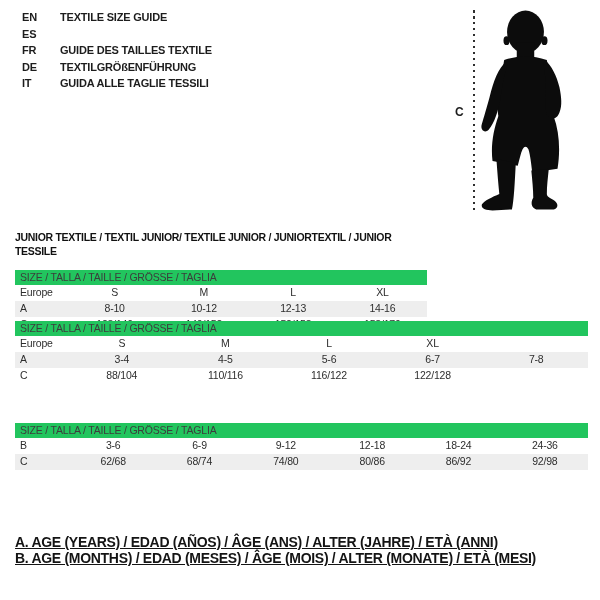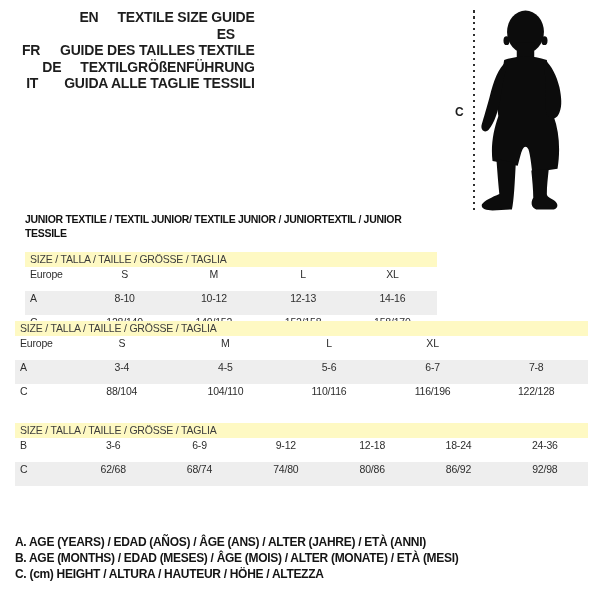--- a/index.html
+++ b/index.html
@@ -4,55 +4,55 @@
 <style>
   html,body{margin:0;padding:0;}
   body{
     width:600px;height:600px;position:relative;background:#ffffff;
     font-family:"Liberation Sans", sans-serif;color:#1d1d1d;overflow:hidden;
   }
   .page{position:absolute;inset:0;}
 
   
   .langs{position:absolute;top:9px;left:22px;}
-  .lang-row{display:flex;font-weight:bold;font-size:14px;line-height:16.5px;letter-spacing:-0.2px;justify-content:flex-end;}
+  .lang-row{display:flex;font-weight:bold;font-size:11px;line-height:16.5px;letter-spacing:-0.2px;}
   .lang-code{width:38px;}
 
   
   .figure{position:absolute;top:4px;left:452px;width:132px;height:212px;}
   .marker-label{position:absolute;left:3px;top:101px;font-weight:bold;font-size:12px;}
   .dash-line{
     position:absolute;left:21px;top:6px;width:2px;height:201px;
     background:repeating-linear-gradient(to bottom,#2e2e2e 0 2.5px,transparent 2.5px 6px);
   }
   .baby-svg{position:absolute;left:25px;top:0;}
 
   
   .sec{position:absolute;left:15px;}
   .sec-title{font-weight:bold;font-size:10.5px;line-height:13.5px;letter-spacing:-0.3px;color:#111;}
-  .sec1{top:213px;width:412px;margin-left:10px;}
+  .sec1{top:231px;width:412px;}
   .sec2{top:321px;width:573px;}
   .sec3{top:423px;width:573px;}
   .sec1 .sec-title,.sec2 .sec-title{margin-bottom:12px;}
   .sec3 .title-block{margin-bottom:9px;}
   .size-bar{
-    background:#fef9c3;color:#3c3c3c;font-size:10.5px;line-height:15px;height:15px;
+    background:#22c55e;color:#3c3c3c;font-size:10.5px;line-height:15px;height:15px;
     padding-left:5px;letter-spacing:-0.2px;
   }
-  .t-row{display:grid;font-size:10.5px;line-height:14.5px;height:24px;color:#2e2e2e;letter-spacing:-0.2px;}
+  .t-row{display:grid;font-size:10.5px;line-height:14.5px;height:16px;color:#2e2e2e;letter-spacing:-0.2px;}
   .cols5{grid-template-columns:55px repeat(4,1fr);}
   .cols6{grid-template-columns:55px repeat(5,1fr);}
   .cols7{grid-template-columns:55px repeat(6,1fr);}
   .t-row .lbl{padding-left:5px;text-align:left;}
   .t-row .val{text-align:center;}
   .rows .t-row:nth-child(2){background:#eeeeee;}
 
   
   .notes{position:absolute;top:534px;left:15px;}
-  .note{font-weight:bold;font-size:12px;line-height:16px;letter-spacing:-0.3px;color:#141414;}
+  .note{font-weight:bold;font-size:14px;line-height:16px;letter-spacing:-0.3px;color:#141414;text-decoration:underline;}
 </style>
 </head>
 <body>
 
 <div class="page">
 
   <div class="langs">
     <div class="lang-row">
       <span class="lang-code">EN</span>
       <span>TEXTILE SIZE GUIDE</span>
@@ -144,23 +144,22 @@
         <span class="lbl">A</span>
         <span class="val">3-4</span>
         <span class="val">4-5</span>
         <span class="val">5-6</span>
         <span class="val">6-7</span>
         <span class="val">7-8</span>
       </div>
       <div class="t-row cols6">
         <span class="lbl">C</span>
         <span class="val">88/104</span>
-        <span class="val">104/110</span>
         <span class="val">110/116</span>
-        <span class="val">116/196</span>
+        <span class="val">116/122</span>
         <span class="val">122/128</span>
       </div>
     </div>
   </div>
 
   <div class="sec sec3">
     <div class="size-bar">SIZE / TALLA / TAILLE / GRÖSSE / TAGLIA</div>
     <div class="rows">
       <div class="t-row cols7">
         <span class="lbl">B</span>
@@ -179,16 +178,15 @@
         <span class="val">80/86</span>
         <span class="val">86/92</span>
         <span class="val">92/98</span>
       </div>
     </div>
   </div>
 
   <div class="notes">
     <div class="note">A. AGE (YEARS) / EDAD (AÑOS) / ÂGE (ANS) / ALTER (JAHRE) / ETÀ (ANNI)</div>
     <div class="note">B. AGE (MONTHS) / EDAD (MESES) / ÂGE (MOIS) / ALTER (MONATE) / ETÀ (MESI)</div>
-    <div class="note">C. (cm) HEIGHT / ALTURA / HAUTEUR / HÖHE / ALTEZZA</div>
   </div>
 
 </div>
 
 </body></html>

